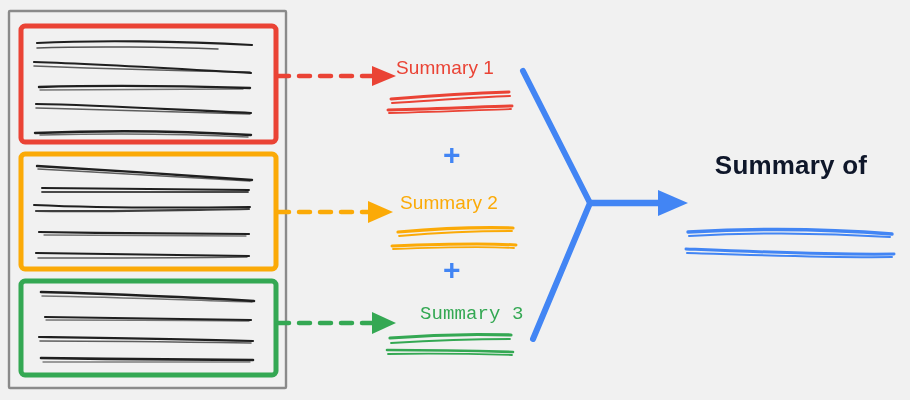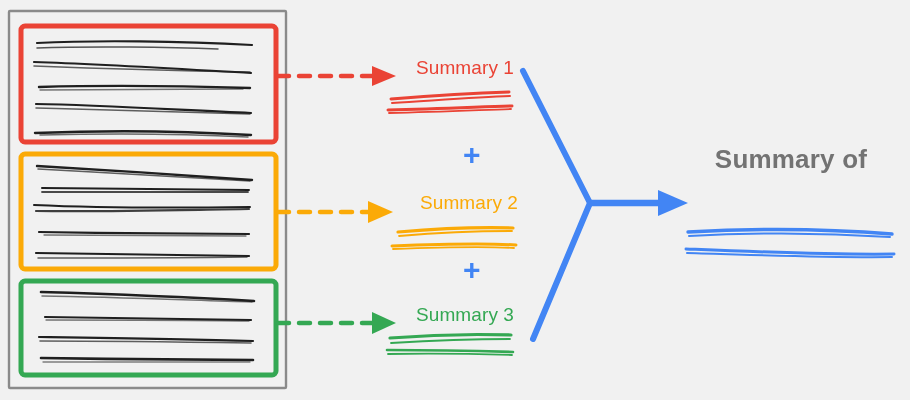--- a/index.html
+++ b/index.html
@@ -24,21 +24,20 @@
     left: 0;
     top: 0;
     width: 910px;
     height: 400px;
   }
   .label {
     position: absolute;
     white-space: nowrap;
     font-family: "Liberation Sans", sans-serif;
     line-height: 1;
-    margin-left: 20px;
   }
   .summary-label {
     font-size: 19px;
     font-weight: 400;
     letter-spacing: 0.1px;
   }
   .final-label {
     font-size: 26px;
     font-weight: 700;
     text-align: center;
@@ -155,23 +154,23 @@
       <path d="M686 249 C 760 252, 830 255, 894 254" stroke-width="3"></path>
       <path d="M687 253 C 760 255, 830 258, 892 257" stroke-width="2"></path>
     </g>
 
   </svg>
 
   <div class="label summary-label" style="left:396px; top:58px; color:#EA4335;">Summary 1</div>
 
   <div class="label summary-label" style="left:400px; top:193px; color:#FBAA07;text-align:center;">Summary 2</div>
 
-  <div class="label summary-label" style="left:396px; top:305px; color:#34A853;">Summary 3</div>
+  <div class="label summary-label" style="left:420px; top:305px; color:#34A853;font-family:Liberation Mono, monospace;">Summary 3</div>
 
   <div class="label plus-label" style="left:443px; top:140px; color:#4285F4;">+</div>
 
   <div class="label plus-label" style="left:443px; top:255px; color:#4285F4;">+</div>
 
-  <div style="position:absolute; left:697px; top:144px; width:188px; color:#737373;">
+  <div style="position:absolute; left:697px; top:150px; width:188px; color:#0f172a;">
     <div class="final-label">Summary of</div>
   </div>
 
 </div>
 
 </body></html>

